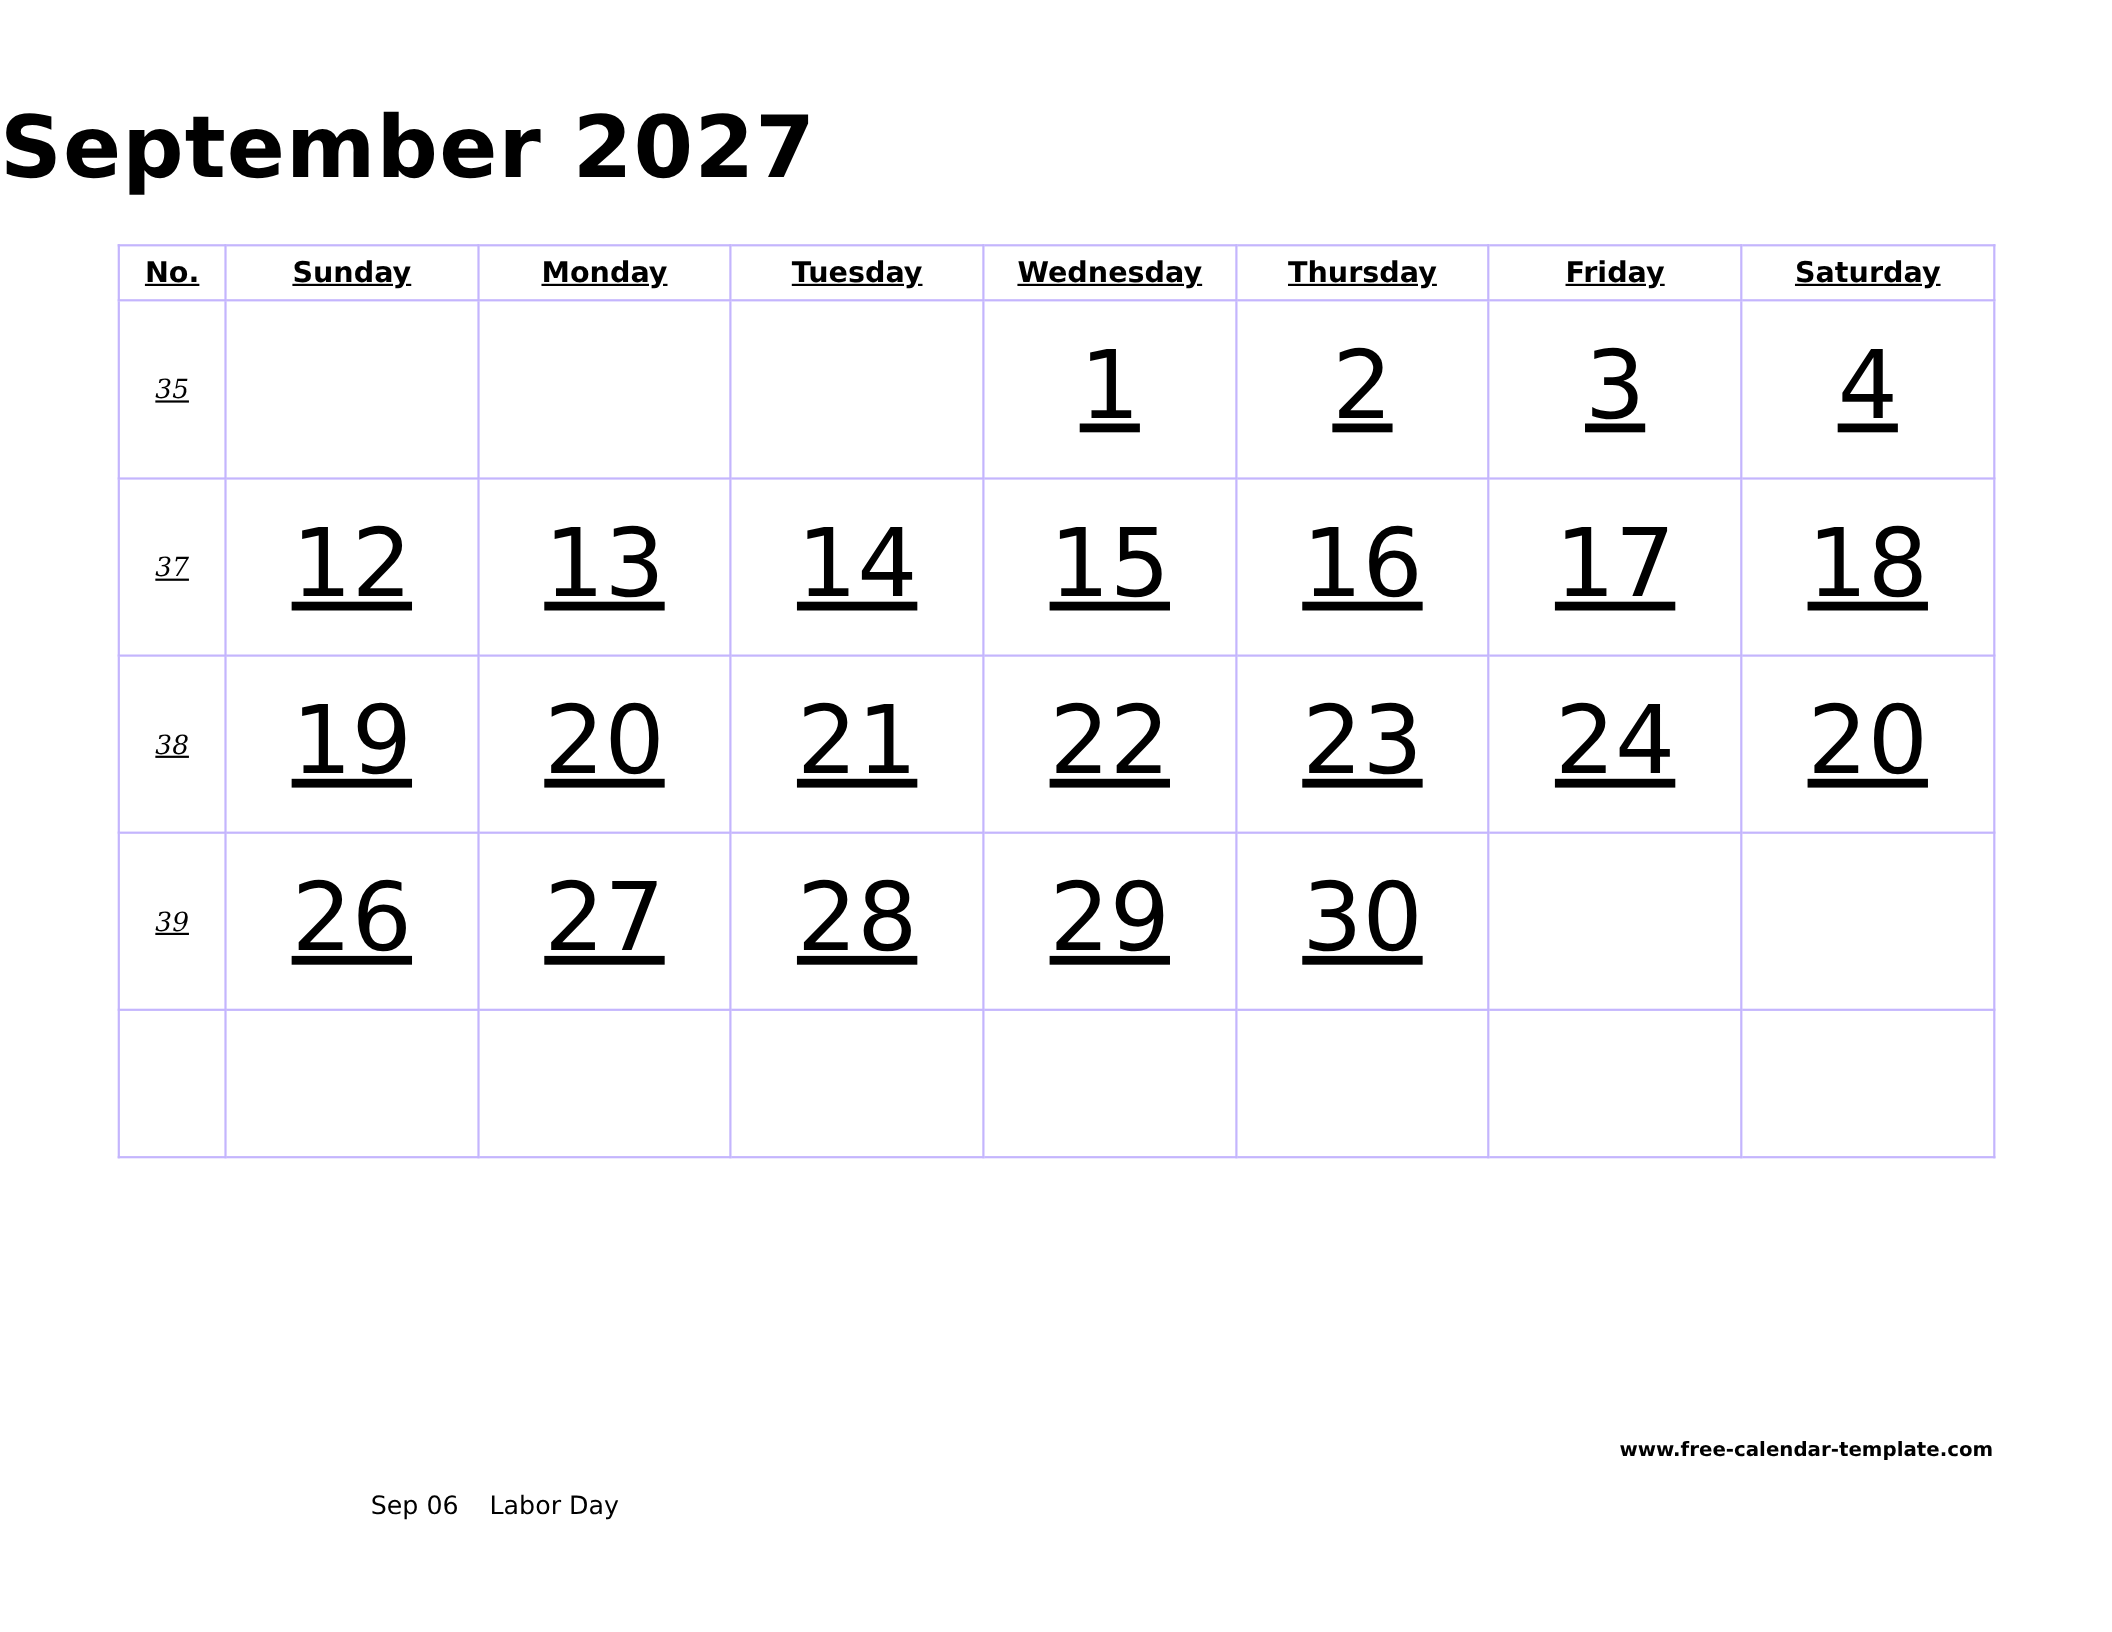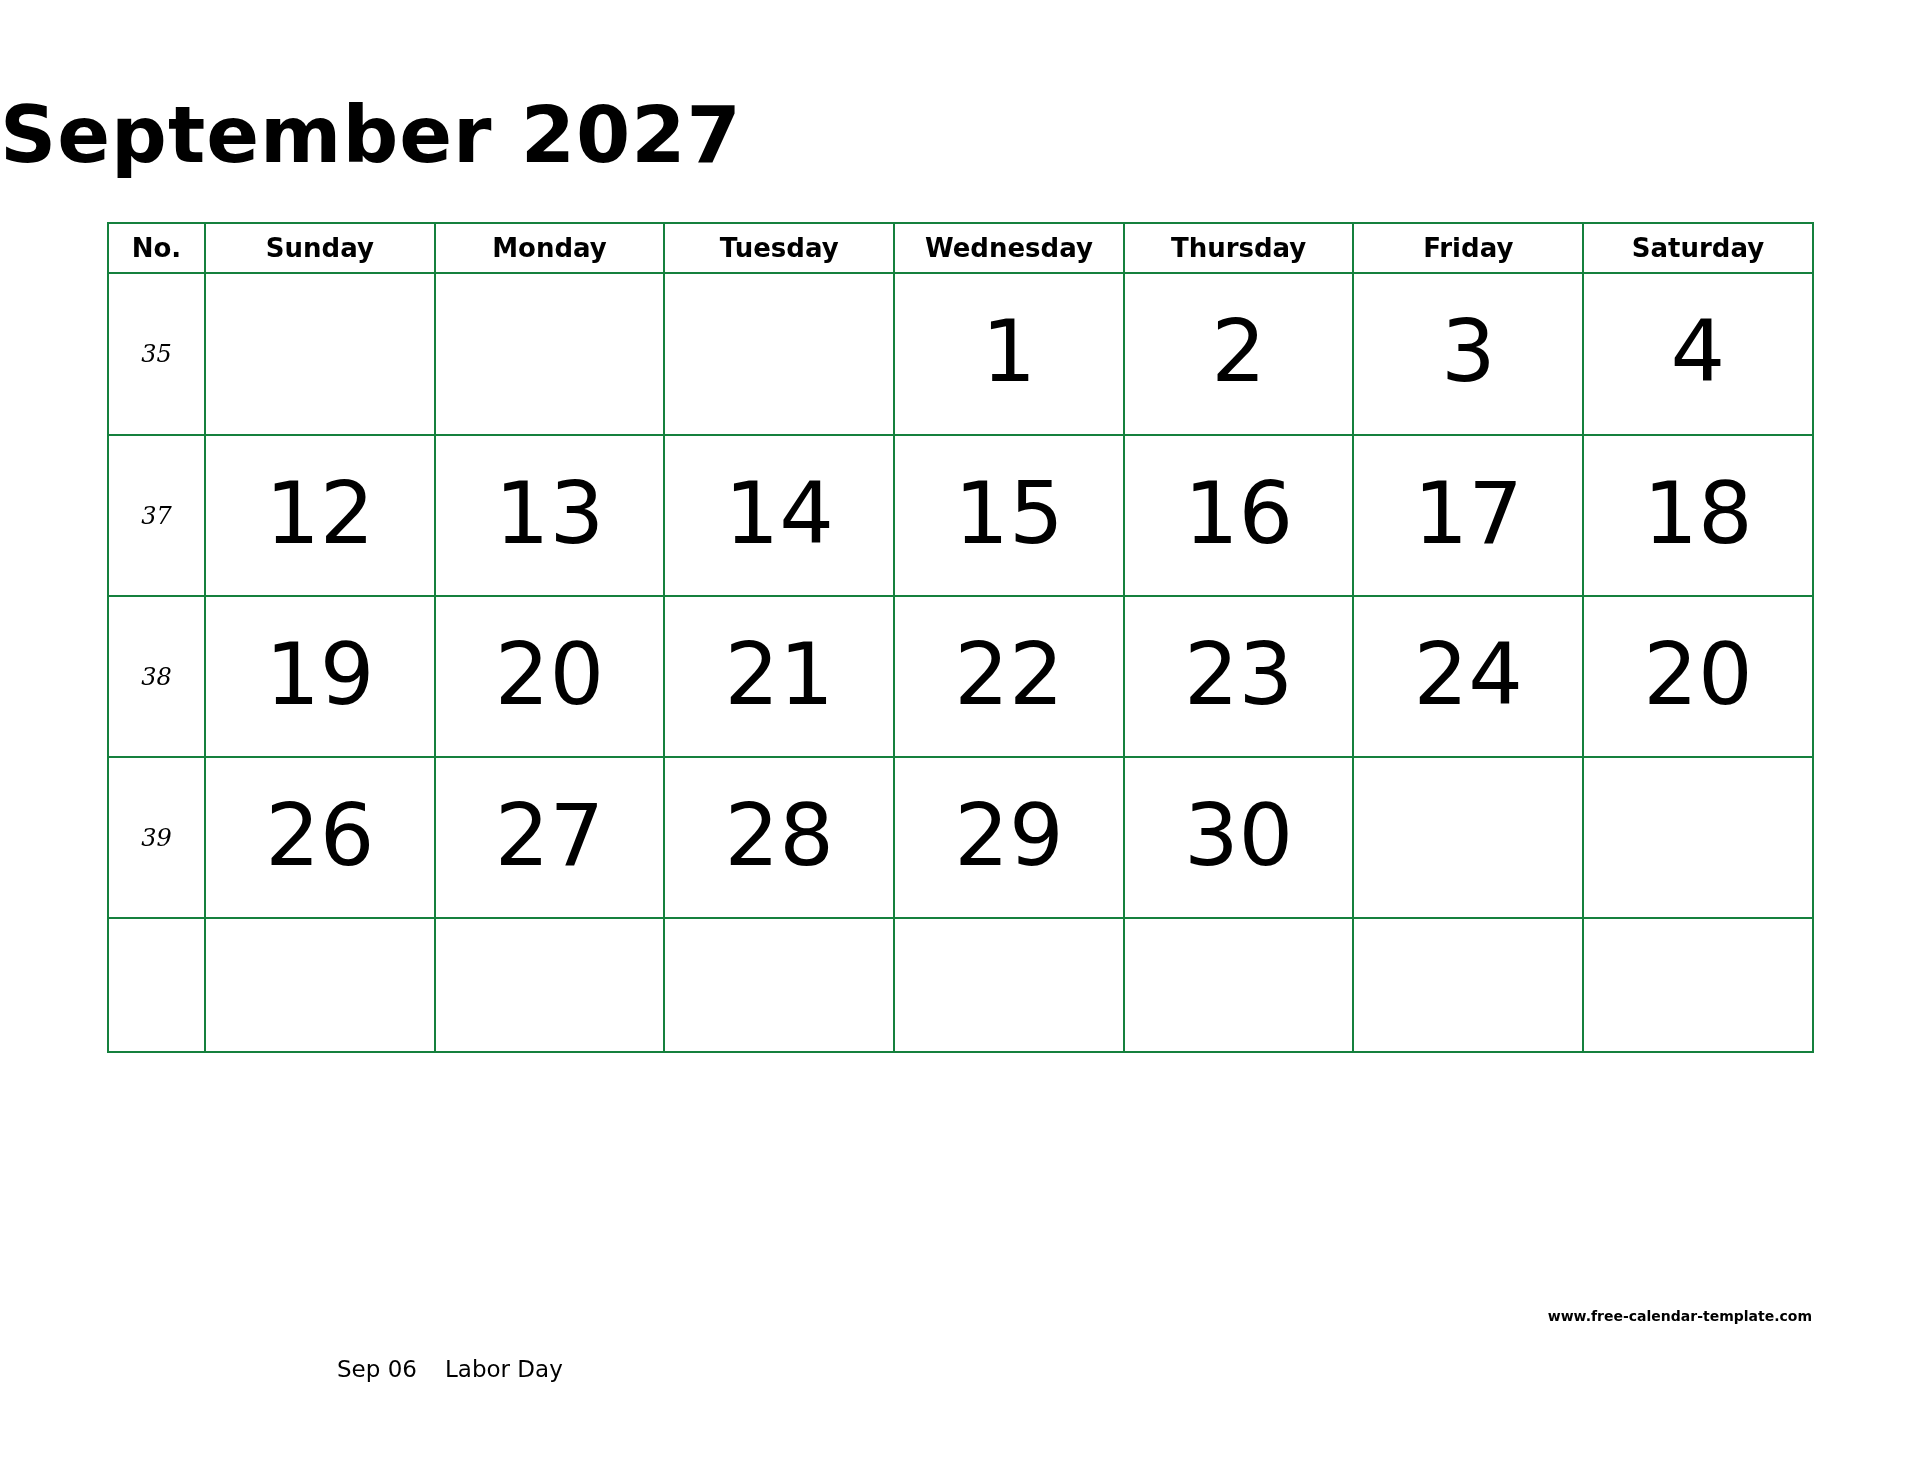--- a/index.html
+++ b/index.html
@@ -35,23 +35,24 @@
     top: 222px;
     width: 1705px;
   }
   table.calendar {
     border-collapse: collapse;
     width: 1705px;
     table-layout: fixed;
   }
   table.calendar th,
   table.calendar td {
-    border: 2px solid #15803d;
+    border: 2px solid #c4b5fd;
     padding: 0;
     margin: 12px;
+    text-decoration: underline;
   }
   col.wk { width: 97px; }
   col.day { width: 229.7px; }
 
   thead th {
     height: 48px;
     font-size: 26px;
     font-weight: bold;
     text-align: center;
     vertical-align: middle;
@@ -87,21 +88,21 @@
     position: absolute;
     left: 107px;
     top: 1308px;
     width: 1705px;
     height: 90px;
   }
   .site {
     position: absolute;
     right: 0;
     top: 0;
-    font-size: 14px;
+    font-size: 18px;
     font-weight: bold;
     font-family: "DejaVu Sans", sans-serif;
     letter-spacing: 0px;
   }
   .events {
     position: absolute;
     left: 230px;
     top: 48px;
     font-size: 23px;
     font-family: "DejaVu Sans", sans-serif;

